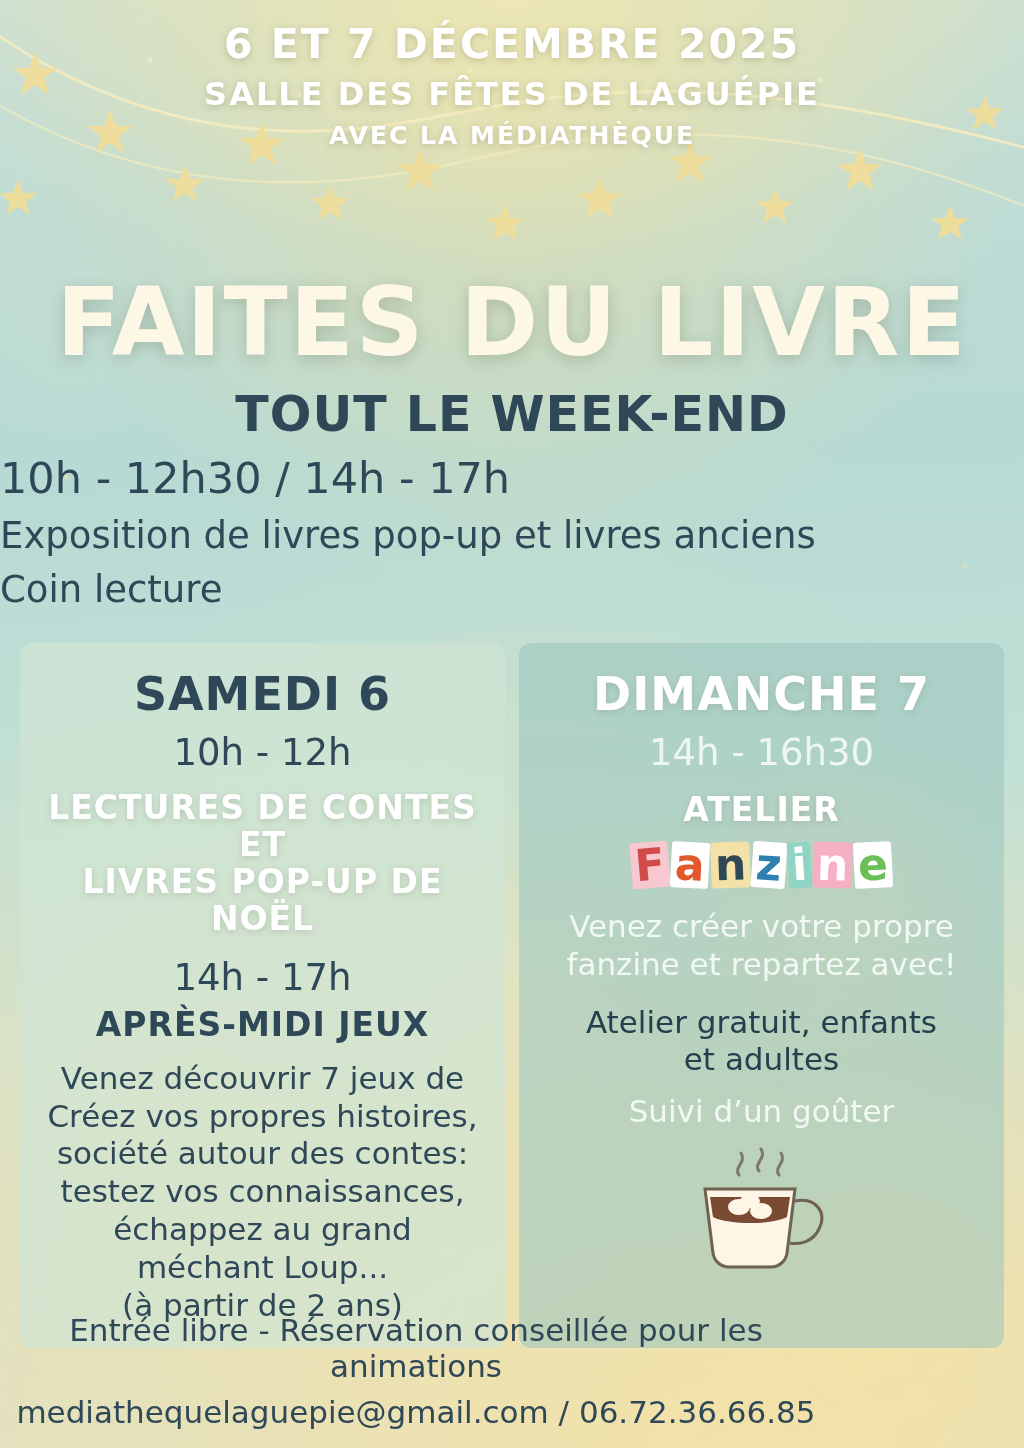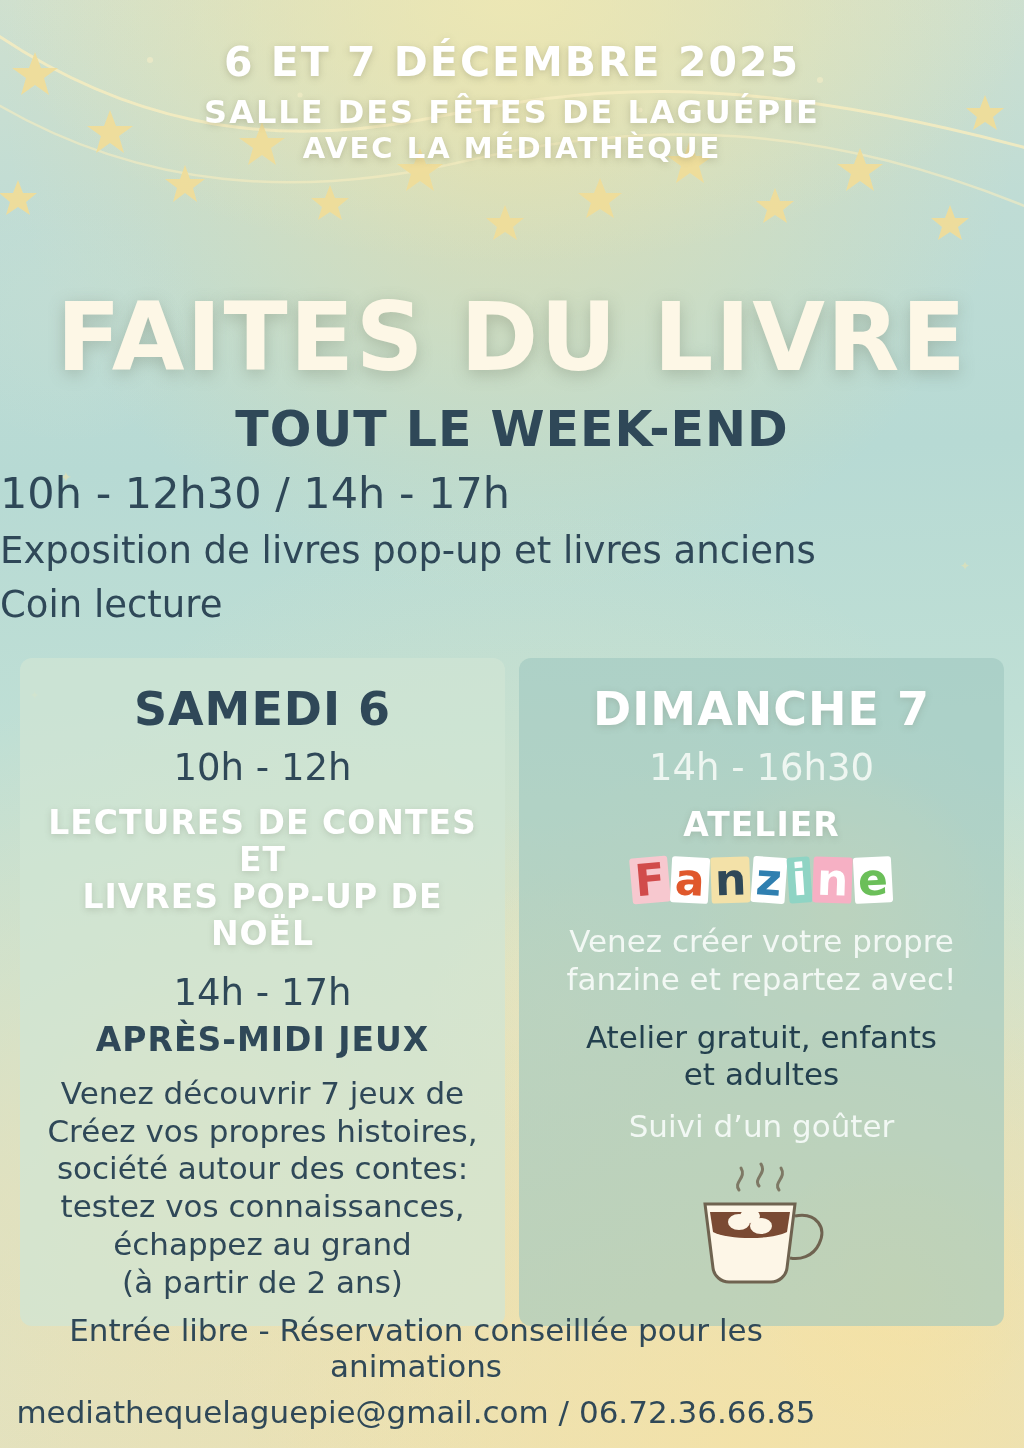--- a/index.html
+++ b/index.html
@@ -51,40 +51,41 @@
   .garland {
     position: absolute;
     left: 0; top: 0;
     pointer-events: none;
   }
 
   
   .header {
     position: relative;
     text-align: center;
-    padding-top: 38px;
+    padding-top: 20px;
     color: #ffffff;
   }
   .header .line1 {
     font-weight: bold;
     font-size: 41px;
     letter-spacing: 2px;
     text-shadow: 0 2px 7px rgba(120,120,90,0.35);
   }
   .header .line2 {
     font-weight: bold;
     font-size: 32px;
     letter-spacing: 2px;
     margin-top: 7px;
     text-shadow: 0 2px 7px rgba(120,120,90,0.35);
   }
   .header .line3 {
     font-weight: bold;
-    font-size: 29px;
+    font-size: 25px;
     letter-spacing: 2px;
+    margin-top: 8px;
     text-shadow: 0 2px 7px rgba(120,120,90,0.35);
   }
 
   
   .title {
     position: relative;
     text-align: center;
     margin-top: 118px;
     color: #fdf7e6;
     font-size: 94px;
@@ -290,20 +291,21 @@
         <div>LIVRES POP-UP DE NOËL</div>
       </div>
       <div class="time" style="margin-top:18px;">14h - 17h</div>
       <div class="headline dark" style="margin-top:8px;">APRÈS-MIDI JEUX</div>
       <div class="body">
         <div>Venez découvrir 7 jeux de</div>
         <div>Créez vos propres histoires,</div>
         <div>société autour des contes:</div>
         <div>testez vos connaissances,</div>
         <div>échappez au grand</div>
+        <div>méchant Loup...</div>
         <div>(à partir de 2 ans)</div>
       </div>
     </div>
 
     <div class="panel panel-right">
       <h2>DIMANCHE 7</h2>
       <div class="time">14h - 16h30</div>
       <div class="headline" style="margin-top:18px;">ATELIER</div>
 
       <div class="fanzine">

